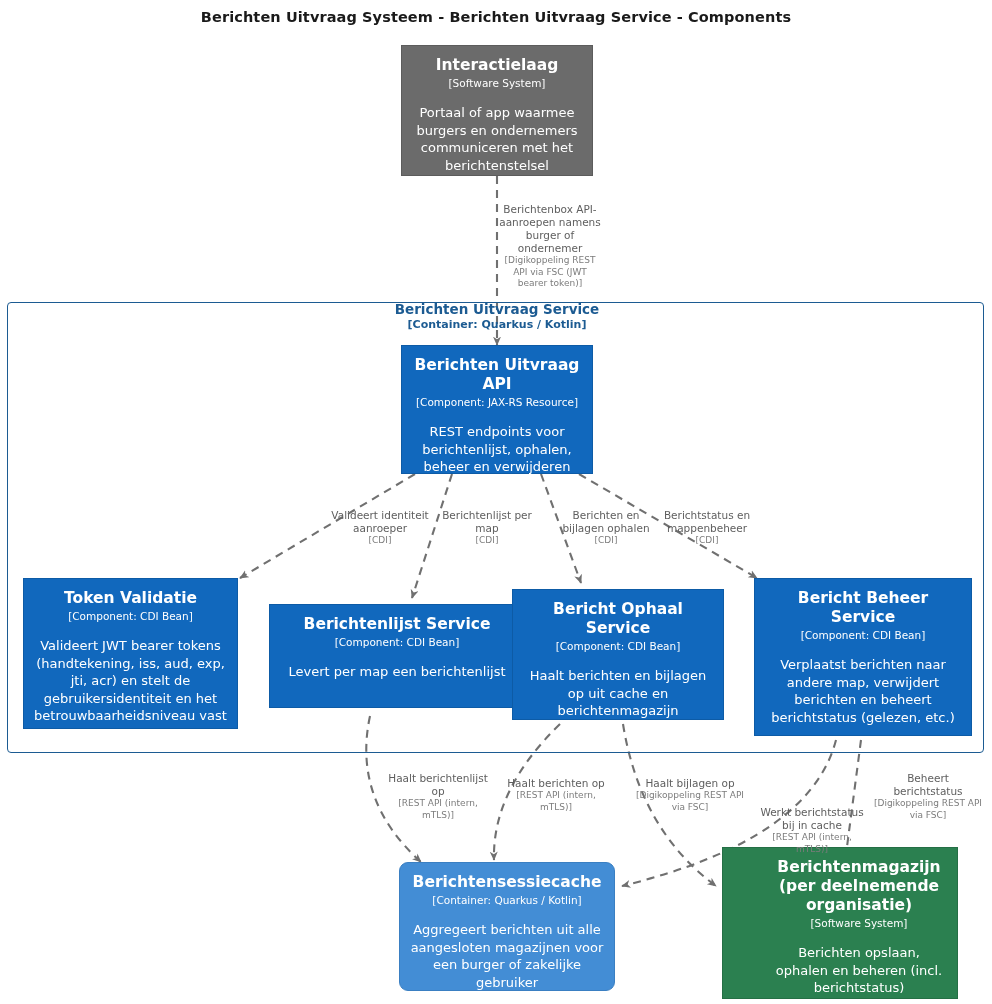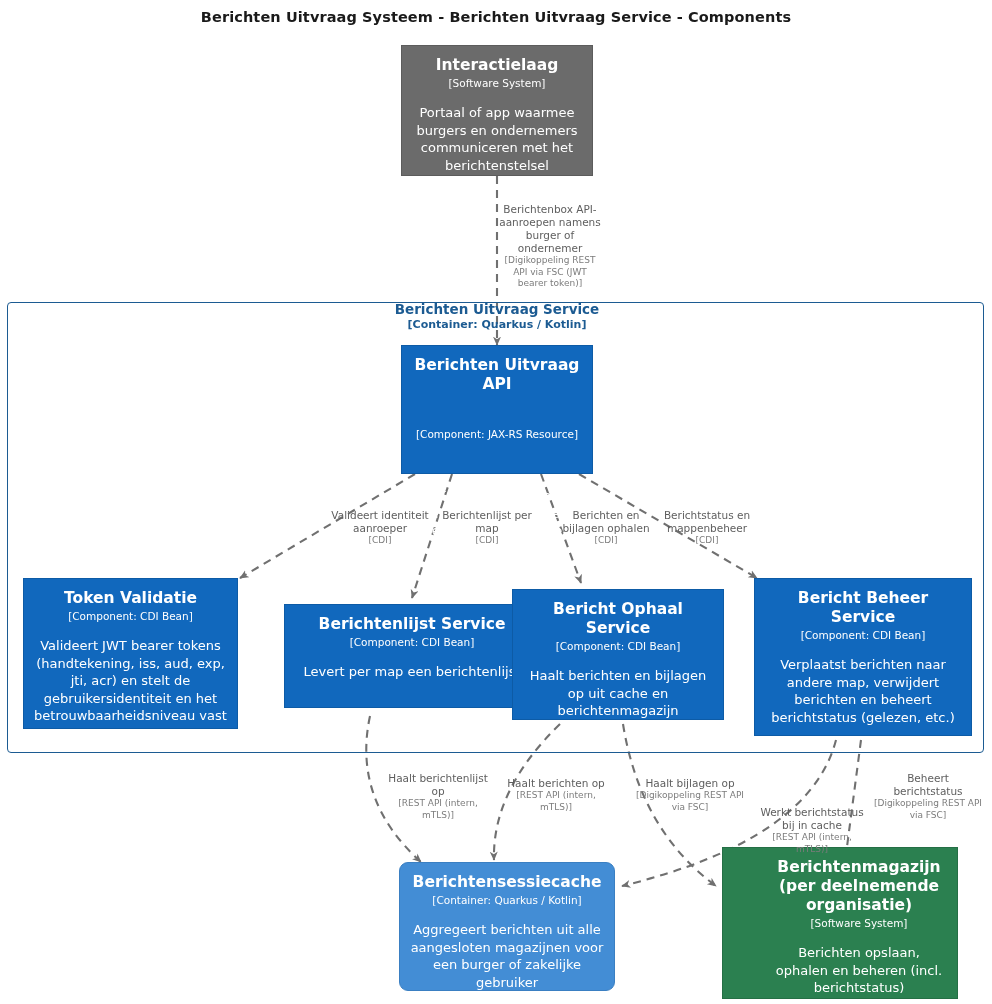--- a/index.html
+++ b/index.html
@@ -79,33 +79,33 @@
     <div class="b-name">Berichten Uitvraag Service</div>
     <div class="b-tech">[Container: Quarkus / Kotlin]</div>
   </div>
 
   <div class="node sys-gray" style="left:401px;top:45px;width:192px;height:131px;">
     <div class="n-title">Interactielaag</div>
     <div class="n-tech">[Software System]</div>
     <div class="n-desc">Portaal of app waarmee burgers en ondernemers communiceren met het berichtenstelsel</div>
   </div>
 
-  <div class="node comp-blue" style="left:401px;top:345px;width:192px;height:129px;gap:32px;">
+  <div class="node comp-blue" style="left:401px;top:345px;width:192px;height:129px;">
     <div class="n-title">Berichten Uitvraag API</div>
     <div class="n-tech">[Component: JAX-RS Resource]</div>
     <div class="n-desc">REST endpoints voor berichtenlijst, ophalen, beheer en verwijderen</div>
   </div>
 
   <div class="node comp-blue" style="left:23px;top:578px;width:215px;height:151px;">
     <div class="n-title">Token Validatie</div>
     <div class="n-tech">[Component: CDI Bean]</div>
     <div class="n-desc">Valideert JWT bearer tokens (handtekening, iss, aud, exp, jti, acr) en stelt de gebruikersidentiteit en het betrouwbaarheidsniveau vast</div>
   </div>
 
-  <div class="node comp-blue" style="left:269px;top:604px;width:256px;height:104px;margin-left:15px;">
+  <div class="node comp-blue" style="left:269px;top:604px;width:256px;height:104px;">
     <div class="n-title">Berichtenlijst Service</div>
     <div class="n-tech">[Component: CDI Bean]</div>
     <div class="n-desc">Levert per map een berichtenlijst</div>
   </div>
 
   <div class="node comp-blue" style="left:512px;top:589px;width:212px;height:131px;">
     <div class="n-title">Bericht Ophaal Service</div>
     <div class="n-tech">[Component: CDI Bean]</div>
     <div class="n-desc">Haalt berichten en bijlagen op uit cache en berichtenmagazijn</div>
   </div>

